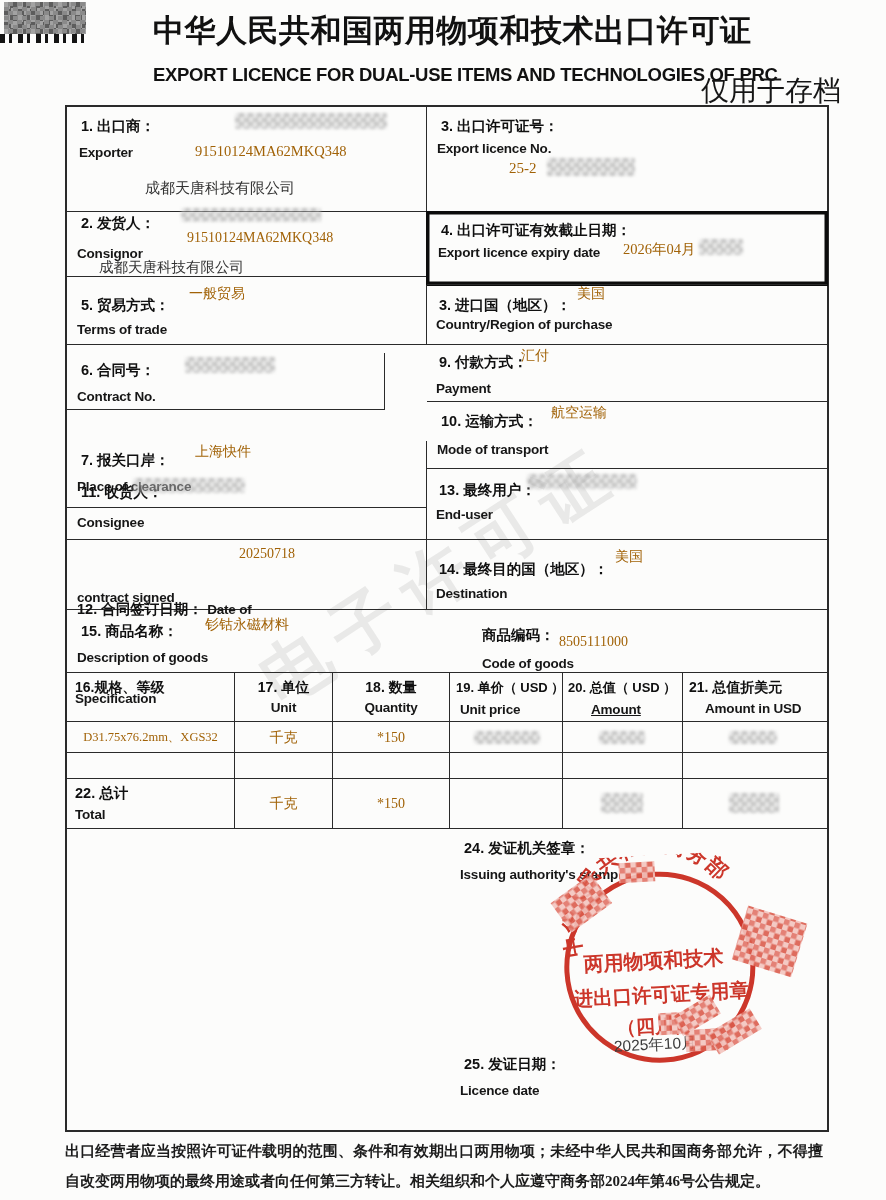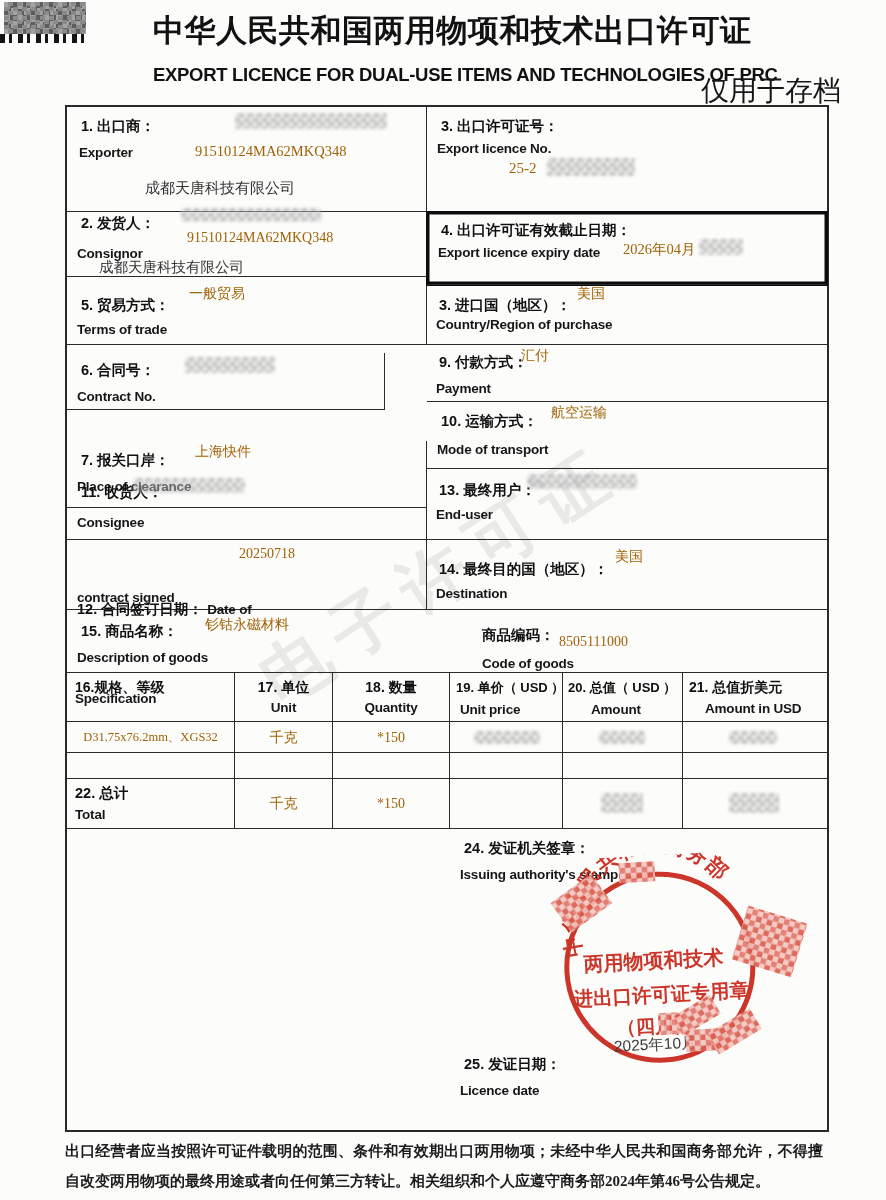--- a/index.html
+++ b/index.html
@@ -159,21 +159,21 @@
     <div class="cell br bb ctr" style="left:266px;top:566px;width:117px;height:49px;">
       <div class="cn" style="margin-top:6px;font-size:14px;">18. 数量</div>
       <div class="en" style="margin-top:3px;">Quantity</div>
     </div>
     <div class="cell br bb" style="left:383px;top:566px;width:113px;height:49px;">
       <span class="abs cn" style="left:6px;top:6px;font-size:13px;">19. 单价（ USD ）</span>
       <span class="abs en" style="left:10px;top:29px;">Unit price</span>
     </div>
     <div class="cell br bb" style="left:496px;top:566px;width:120px;height:49px;">
       <span class="abs cn" style="left:5px;top:6px;font-size:13px;">20. 总值（ USD ）</span>
-      <span class="abs en" style="left:28px;top:29px;">Amount</span>
+      <span class="abs en" style="left:28px;top:29px;text-decoration:underline;">Amount</span>
     </div>
     <div class="cell bb" style="left:616px;top:566px;width:144px;height:49px;">
       <span class="abs cn" style="left:6px;top:6px;font-size:14px;">21. 总值折美元</span>
       <span class="abs en" style="left:22px;top:28px;">Amount in USD</span>
     </div>
 
     <div class="cell br bb ctr" style="left:0;top:615px;width:168px;height:31px;">
       <span class="val" style="line-height:31px;font-size:12.5px;">D31.75x76.2mm、XGS32</span>
     </div>
     <div class="cell br bb ctr" style="left:168px;top:615px;width:98px;height:31px;">

